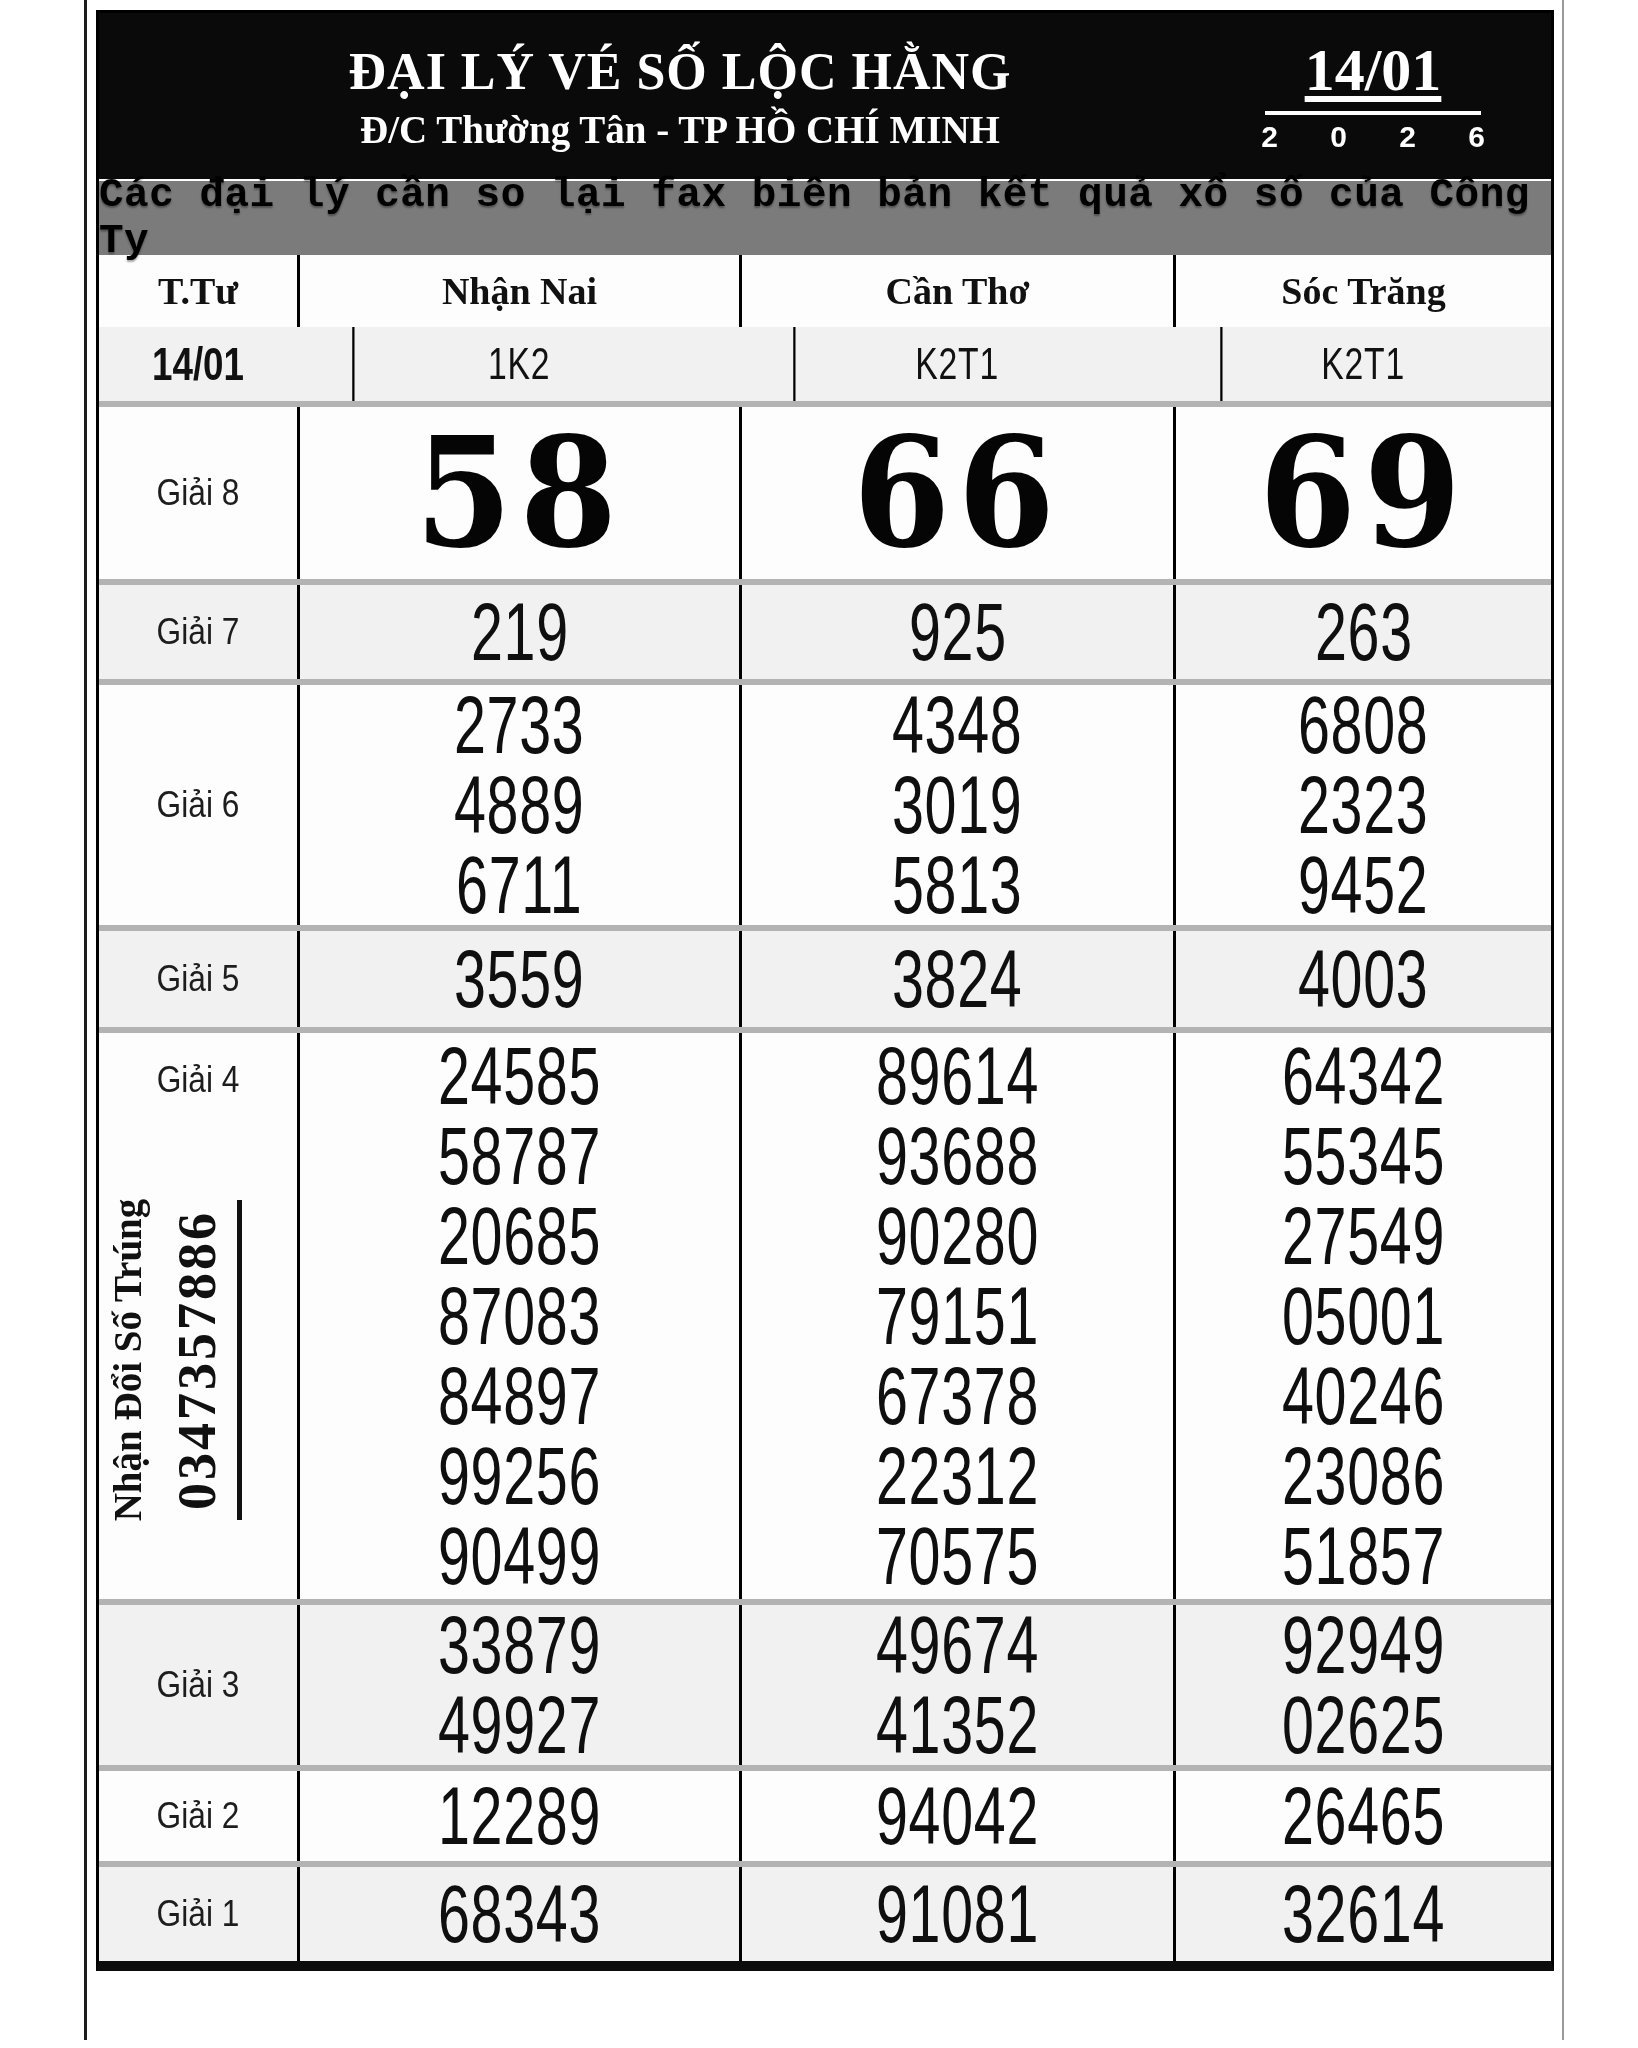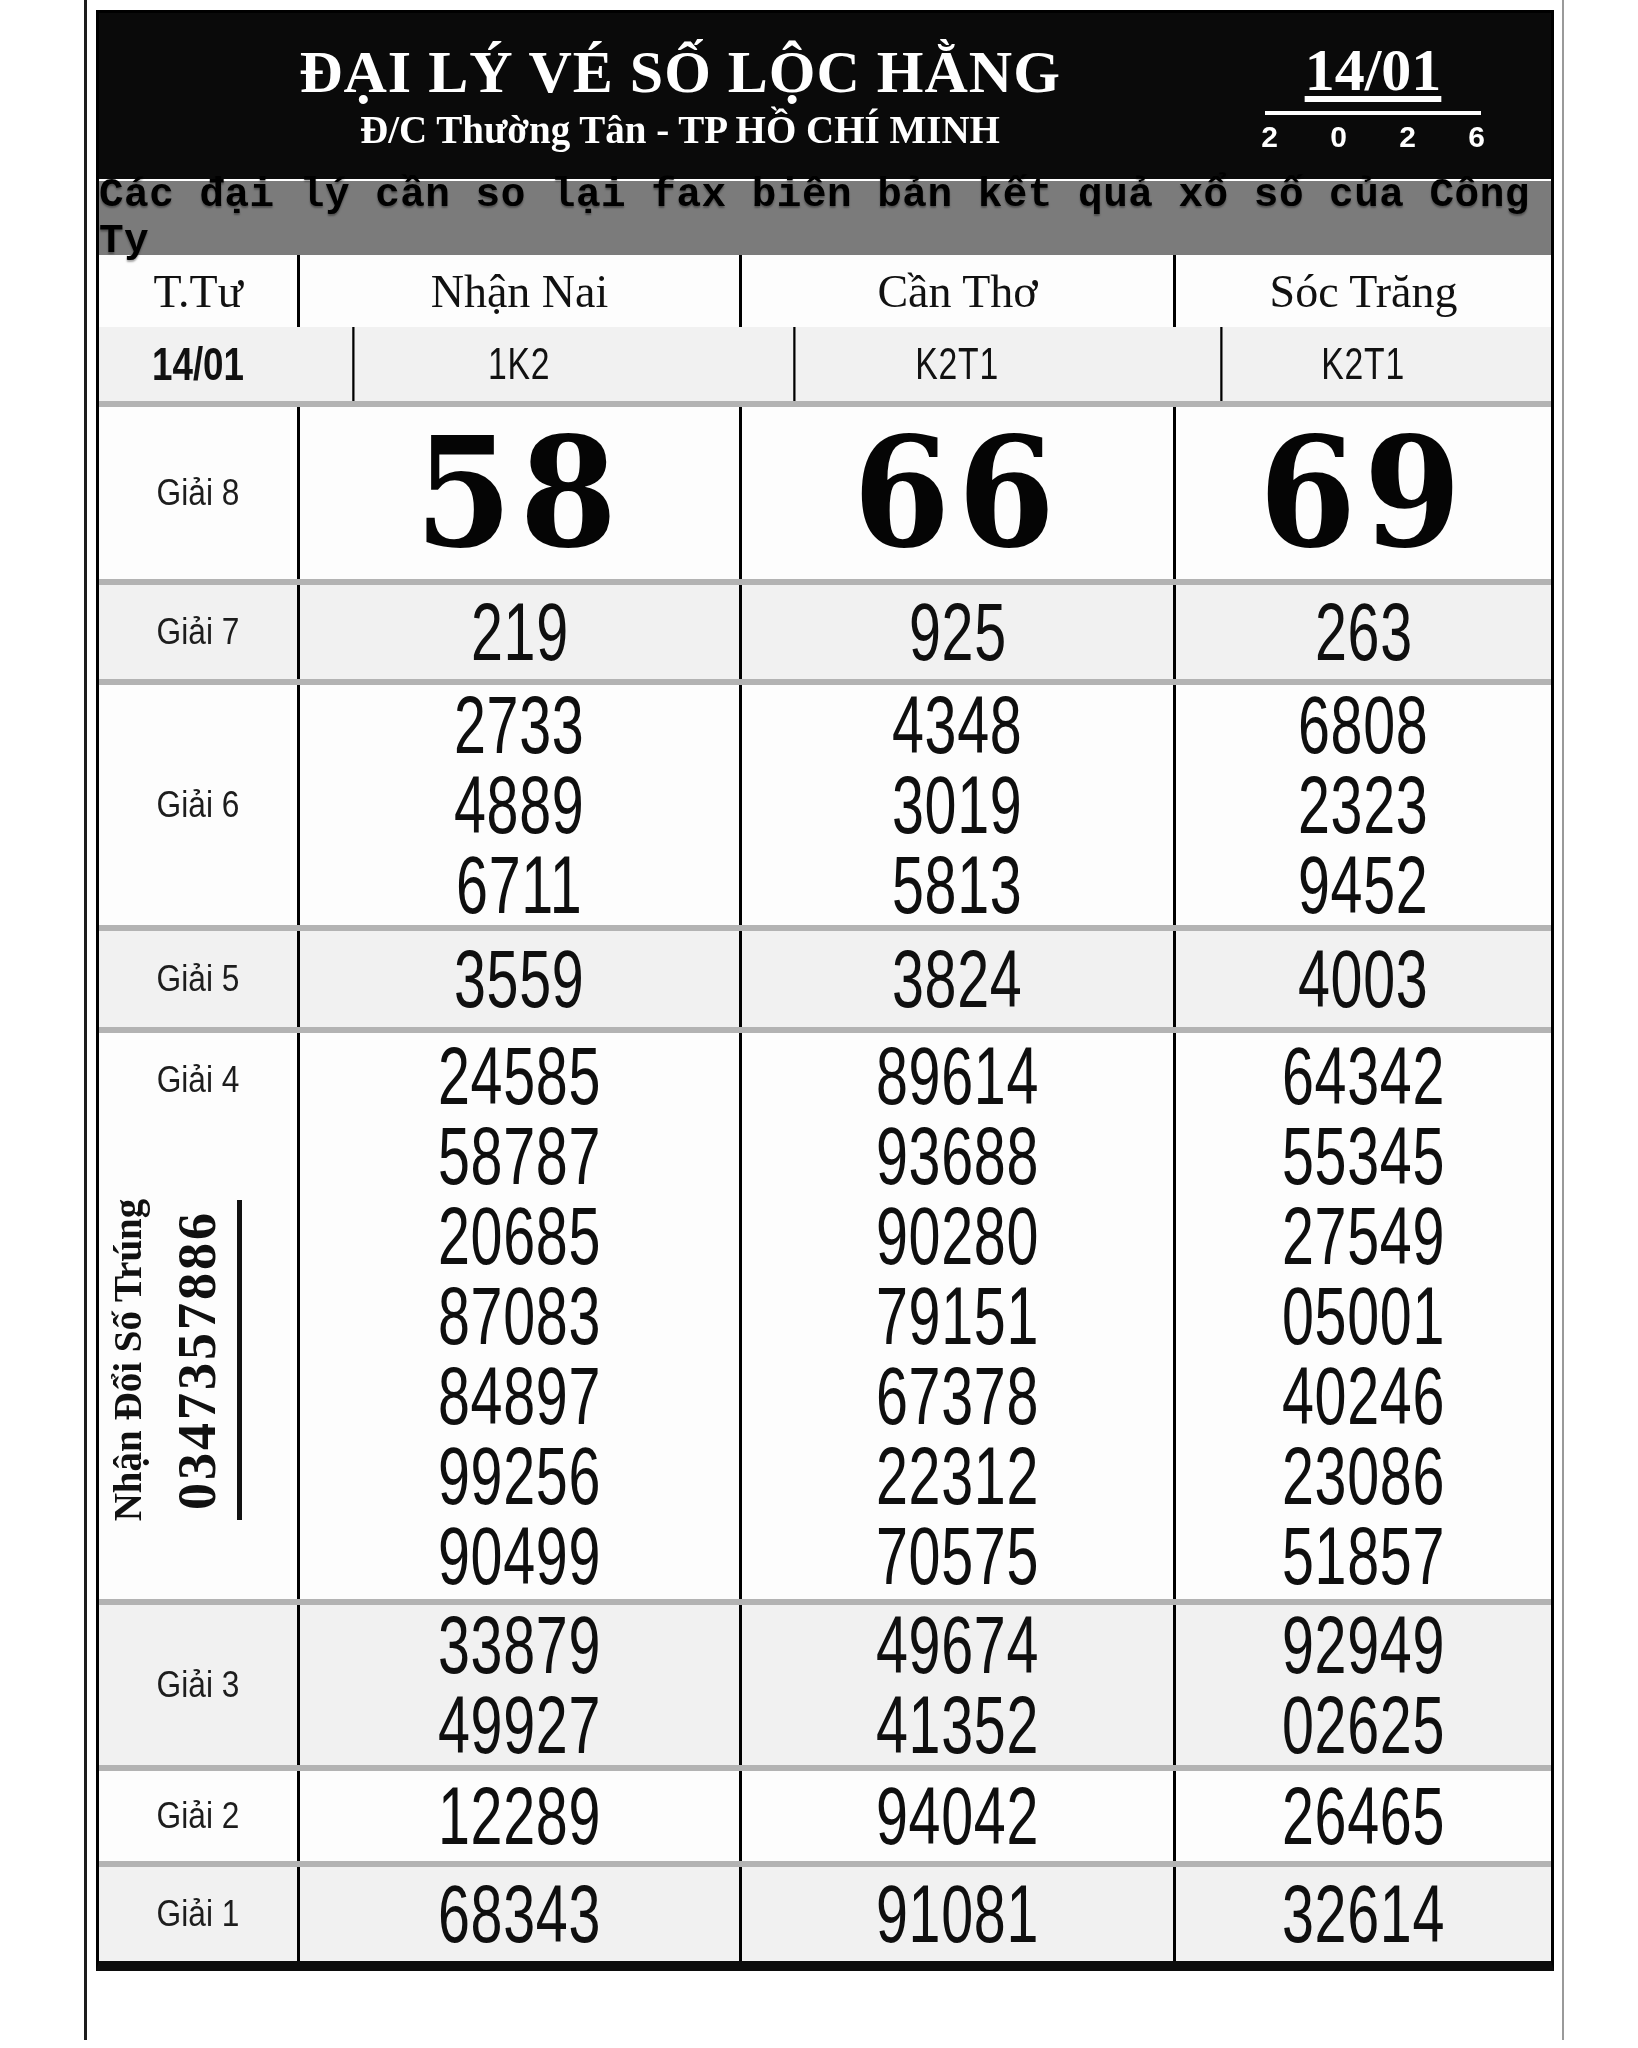--- a/index.html
+++ b/index.html
@@ -5,21 +5,21 @@
   html,body{margin:0;padding:0;background:#ffffff;}
   body{width:1638px;height:2048px;font-family:"Liberation Sans",sans-serif;color:#111;overflow:hidden;}
   .sheet{position:relative;margin:0 74px 0 84px;min-height:2040px;
          border-left:3px solid #1c1c1c;border-right:2px solid #9a9a9a;
          padding:10px 8px 0 9px;box-sizing:border-box;}
   .main{border:3px solid #000;border-bottom:10px solid #0c0c0c;}
 
   
   .hdr{background:#0a0a0a;color:#fff;display:flex;align-items:center;height:166px;}
   .hdr-left{flex:1;text-align:center;padding-left:30px;}
-  .title{font-family:"Liberation Serif",serif;font-weight:bold;font-size:60px;line-height:66px;letter-spacing:1px;white-space:nowrap;}
+  .title{font-family:"Liberation Serif",serif;font-weight:bold;font-size:52px;line-height:66px;letter-spacing:1px;white-space:nowrap;}
   .subtitle{font-family:"Liberation Serif",serif;font-weight:bold;font-size:39px;line-height:46px;margin-top:2px;white-space:nowrap;}
   .hdr-date{width:320px;text-align:center;padding-right:36px;box-sizing:border-box;}
   .date-main{font-family:"Liberation Serif",serif;font-weight:bold;font-size:60px;line-height:62px;text-decoration:underline;text-underline-offset:6px;}
   .date-sep{border-top:4px solid #fff;margin:10px 34px 6px 34px;}
   .date-year{font-size:30px;font-weight:bold;letter-spacing:22px;text-indent:22px;line-height:32px;}
 
   
   .banner{background:#7b7b7b;color:#000000;height:74px;display:flex;align-items:center;justify-content:center;
           font-family:Liberation Mono, monospace;font-weight:bold;font-size:41px;letter-spacing:0.5px;
           text-shadow:0 2px 2px rgba(0,0,0,.35);border-top:2px solid #fff;}
@@ -31,21 +31,21 @@
   .cell{display:flex;align-items:center;justify-content:center;box-sizing:border-box;}
   .c0{width:198px;}
   .c1{width:442px;border-left:3px solid #000;}
   .c2{width:434px;border-left:3px solid #000;}
   .c3{flex:1;border-left:3px solid #000;}
 
   .h-hdr{height:72px}.h-code{height:74px}.h-g8{height:172px}.h-s{height:94px}
   .h-g6{height:240px}.h-g5{height:96px}.h-g4{height:566px}.h-g3{height:160px}
   .h-g2{height:90px}.h-g1{height:94px}.h-db{height:74px}
 
-  .day,.station{font-family:"Liberation Serif",serif;font-weight:normal;font-size:46px;}
+  .day,.station{font-family:"Liberation Serif",serif;font-weight:bold;font-size:38px;}
   .datecell{font-weight:bold;font-size:46px;transform:scaleX(.80);white-space:nowrap;}
   .code{font-size:45px;transform:scaleX(.75);letter-spacing:1px;white-space:nowrap;}
 
   .plabel{font-size:36px;color:#1d1d1d;transform:scaleX(.88);white-space:nowrap;}
   .num{font-size:82px;line-height:80px;white-space:pre-line;text-align:center;
        transform:scaleX(.70);letter-spacing:1px;color:#0f0f0f;}
   .fat{font-family:"DejaVu Serif",serif;font-weight:bold;font-size:152px;line-height:150px;
        transform:scaleX(.92);letter-spacing:8px;color:#050505;}
   .dbnum{font-family:"DejaVu Serif",serif;font-weight:bold;font-size:88px;line-height:74px;
          transform:scaleX(.86);color:#050505;white-space:nowrap;}

